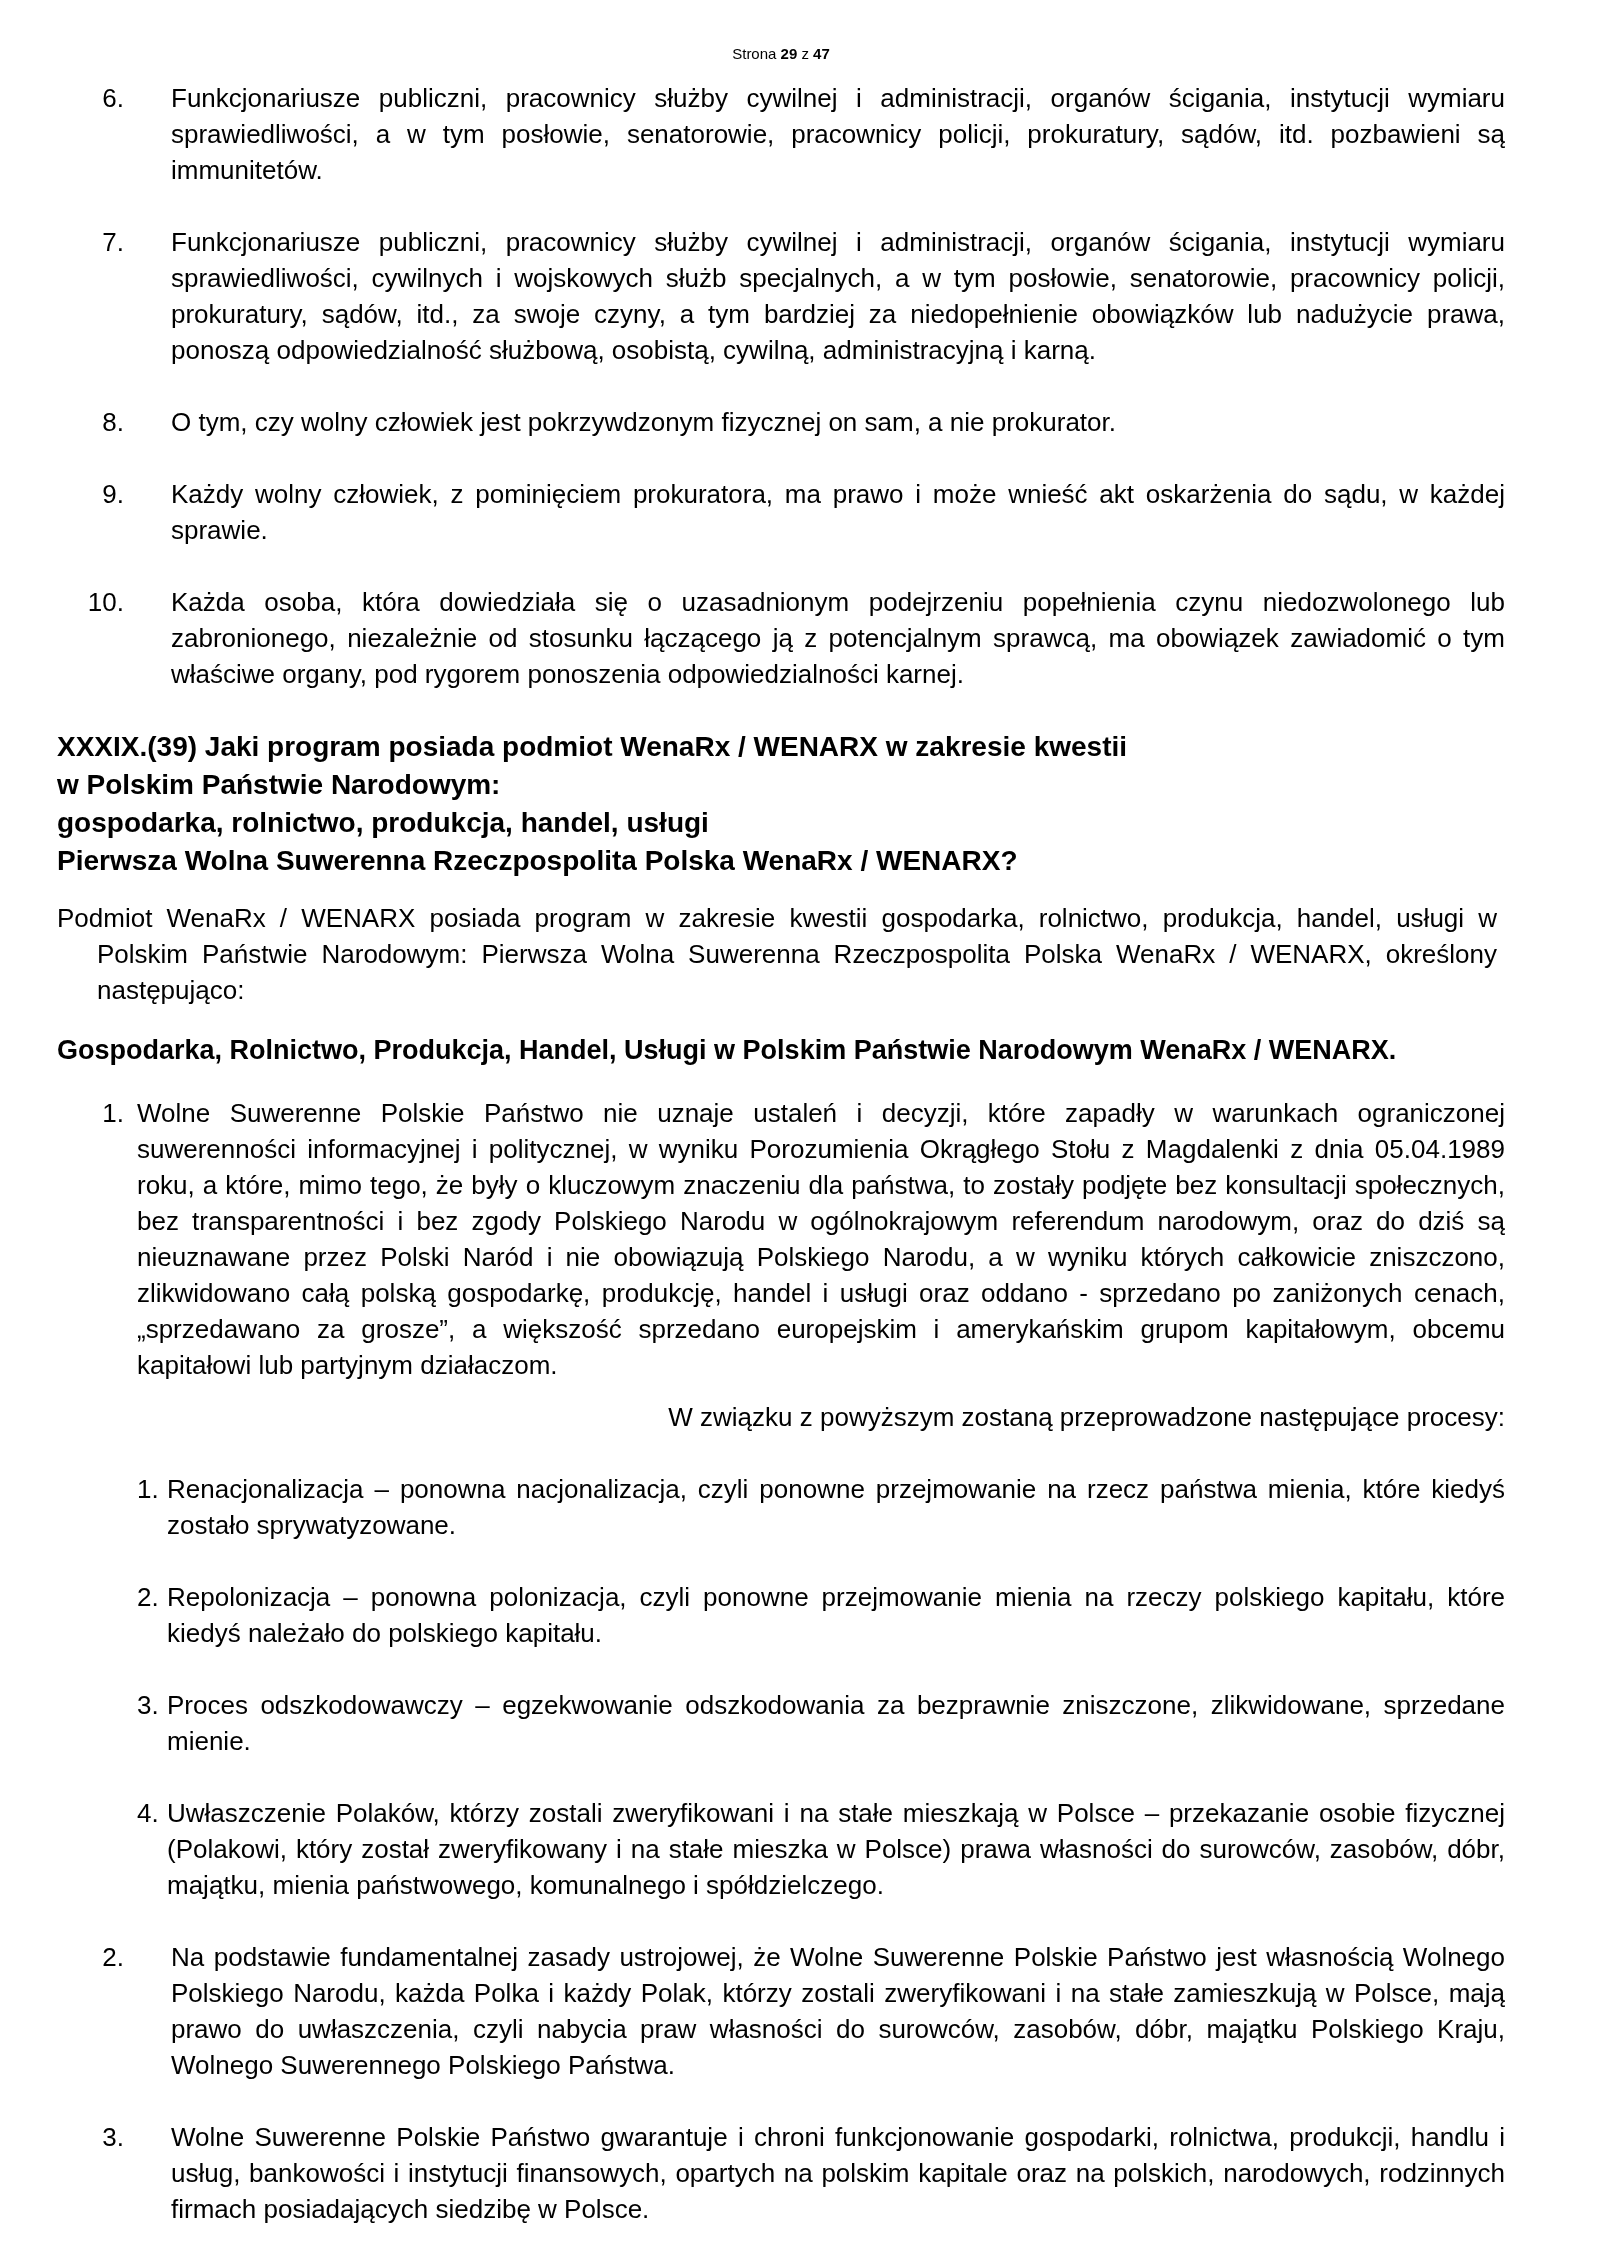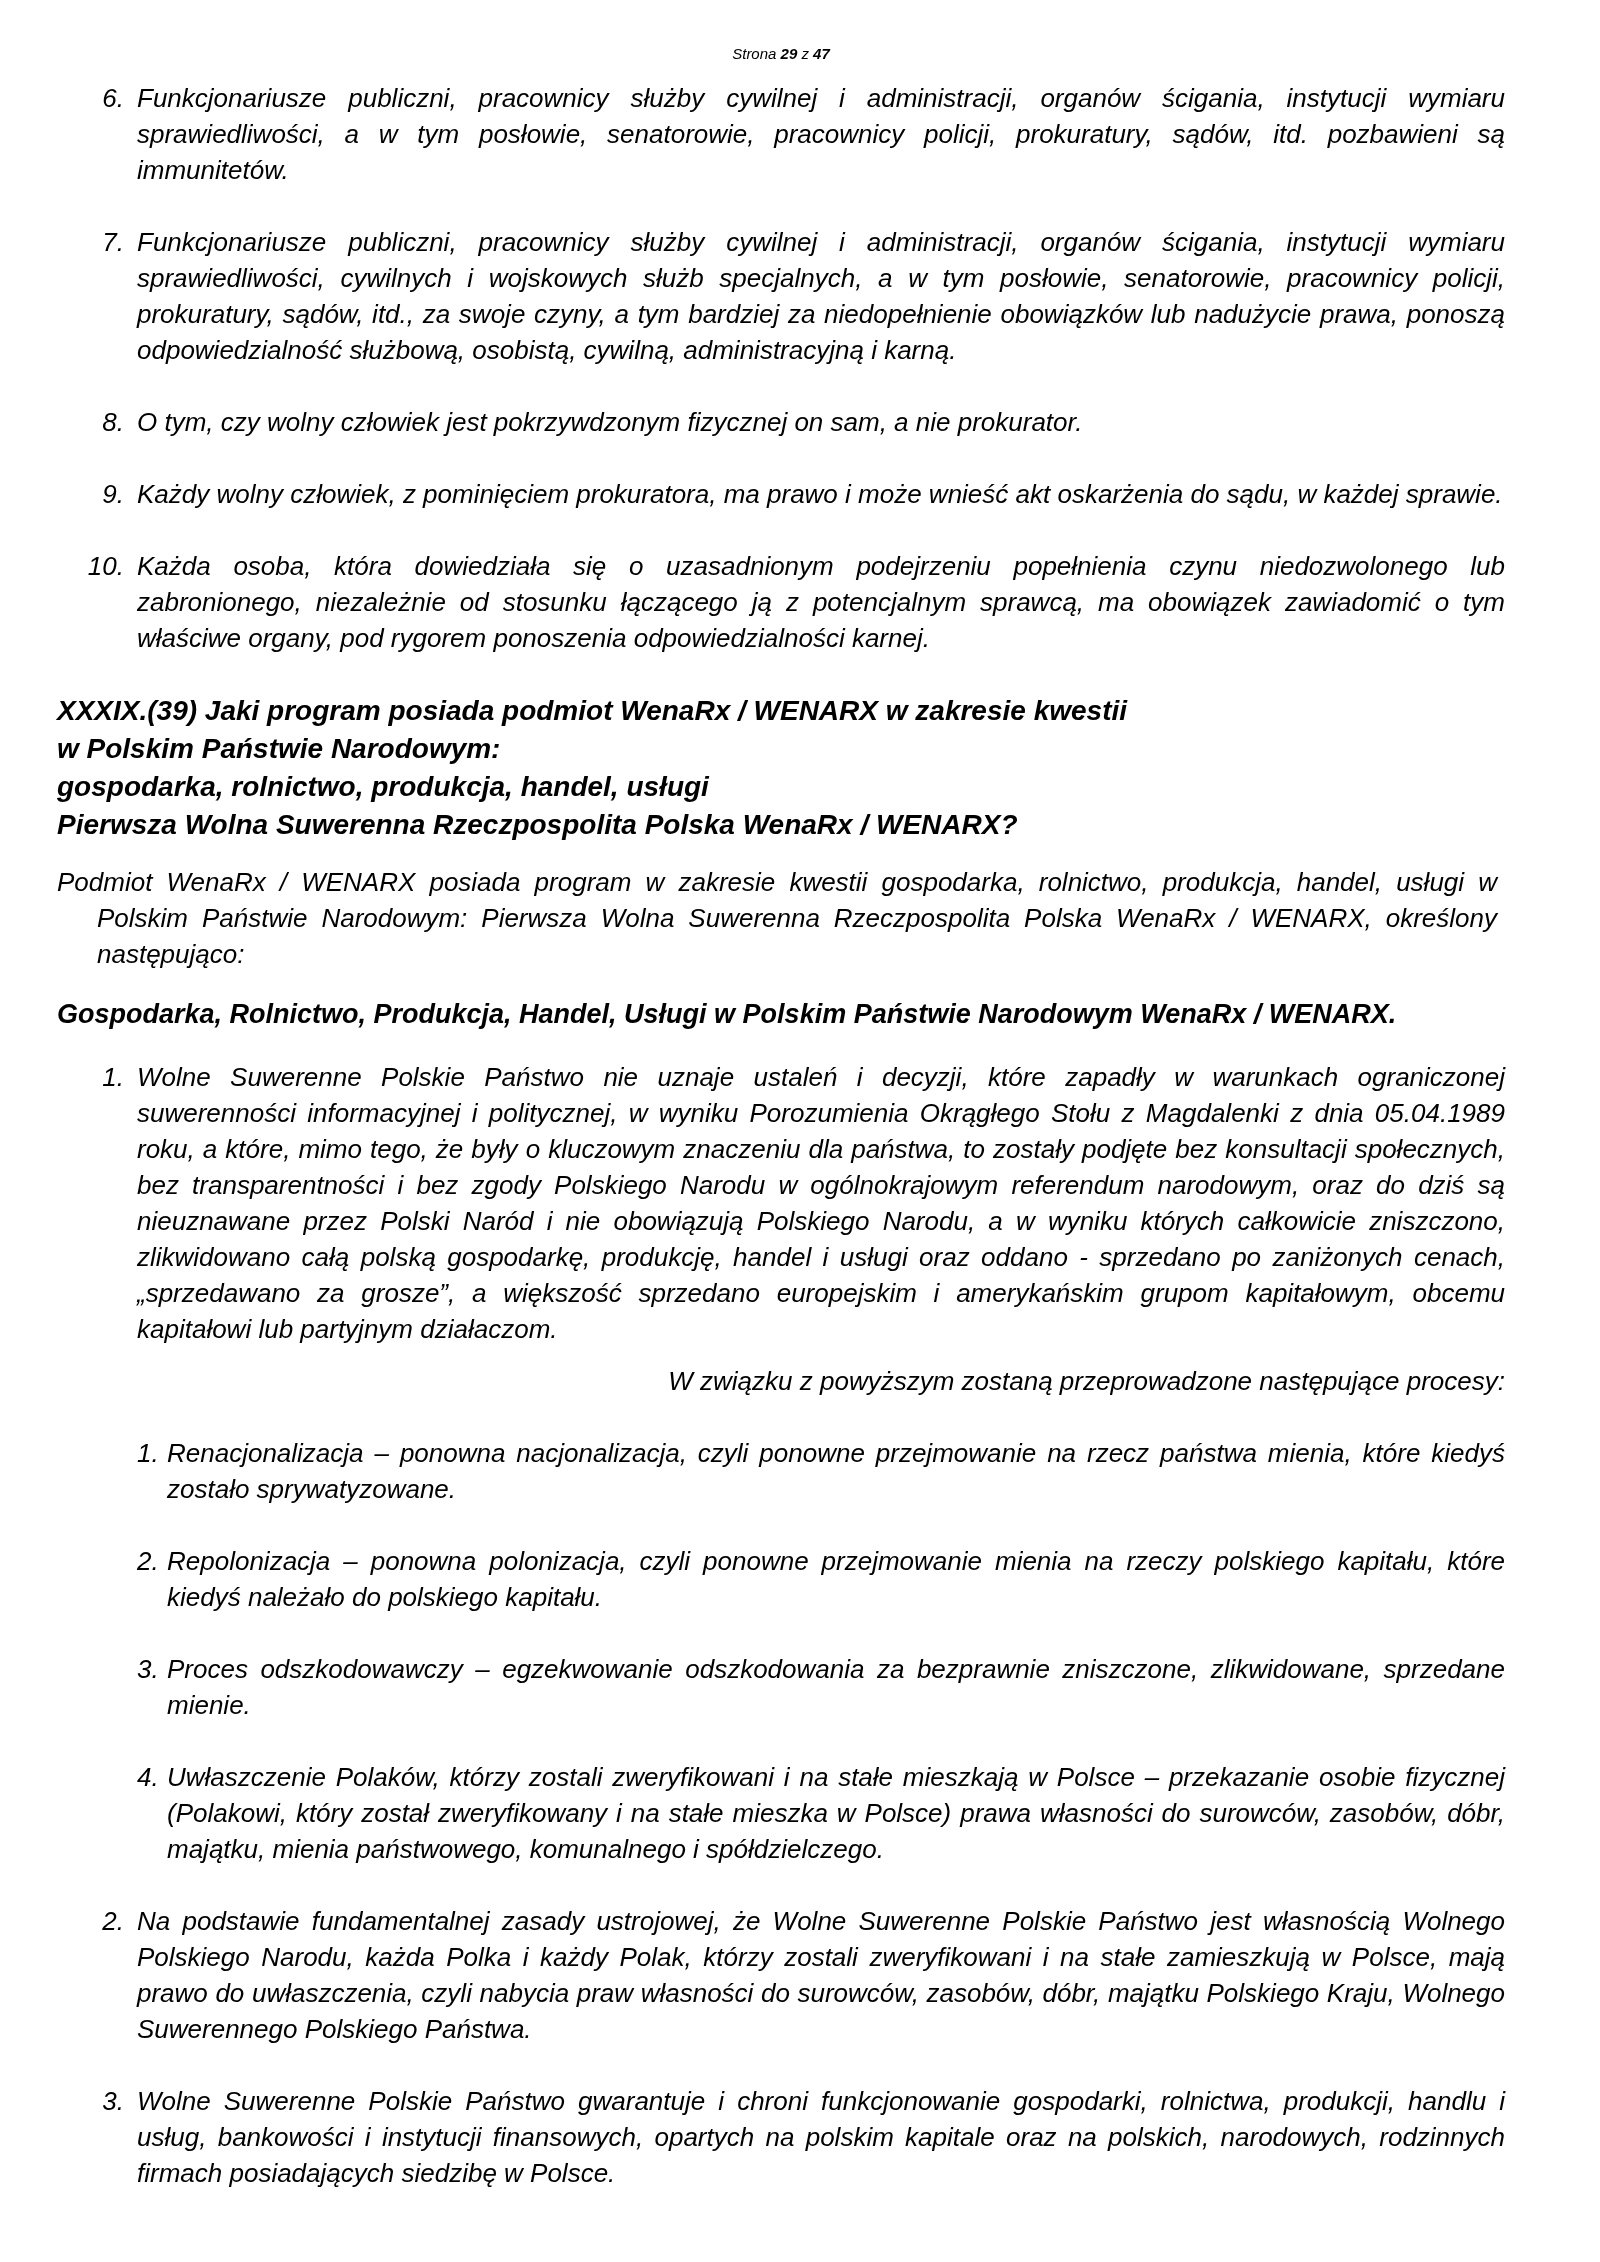--- a/index.html
+++ b/index.html
@@ -7,38 +7,37 @@
   .page {
     width: 1600px;
     height: 2262px;
     background: #ffffff;
     color: #000000;
     font-family: "Liberation Sans", "DejaVu Sans", sans-serif;
     font-size: 26px;
     line-height: 36px;
     padding: 44px 95px 0 57px;
     overflow: hidden;
-    font-style: italic;
   }
   .page-header {
     text-align: center;
     font-size: 15px;
     line-height: 20px;
     margin: 0 0 16px 0;
   }
   .page-header .b { font-weight: bold; }
 
   .li { display: flex; margin: 0 0 36px 0; }
   .li > .marker {
     flex: 0 0 80px;
     padding-right: 13px;
     text-align: right;
     white-space: pre;
   }
-  .li > .li-text { flex: 1; min-width: 0; }
+  .li > .li-text { flex: 1; min-width: 0; margin-left: 34px; }
   .li > .li-body { flex: 1; min-width: 0; }
   .li-text { text-align: justify; margin: 0; }
 
   .section-heading {
     font-weight: bold;
     font-size: 28px;
     line-height: 38px;
     text-align: left;
     margin: 12px 0 20px 0;
   }

